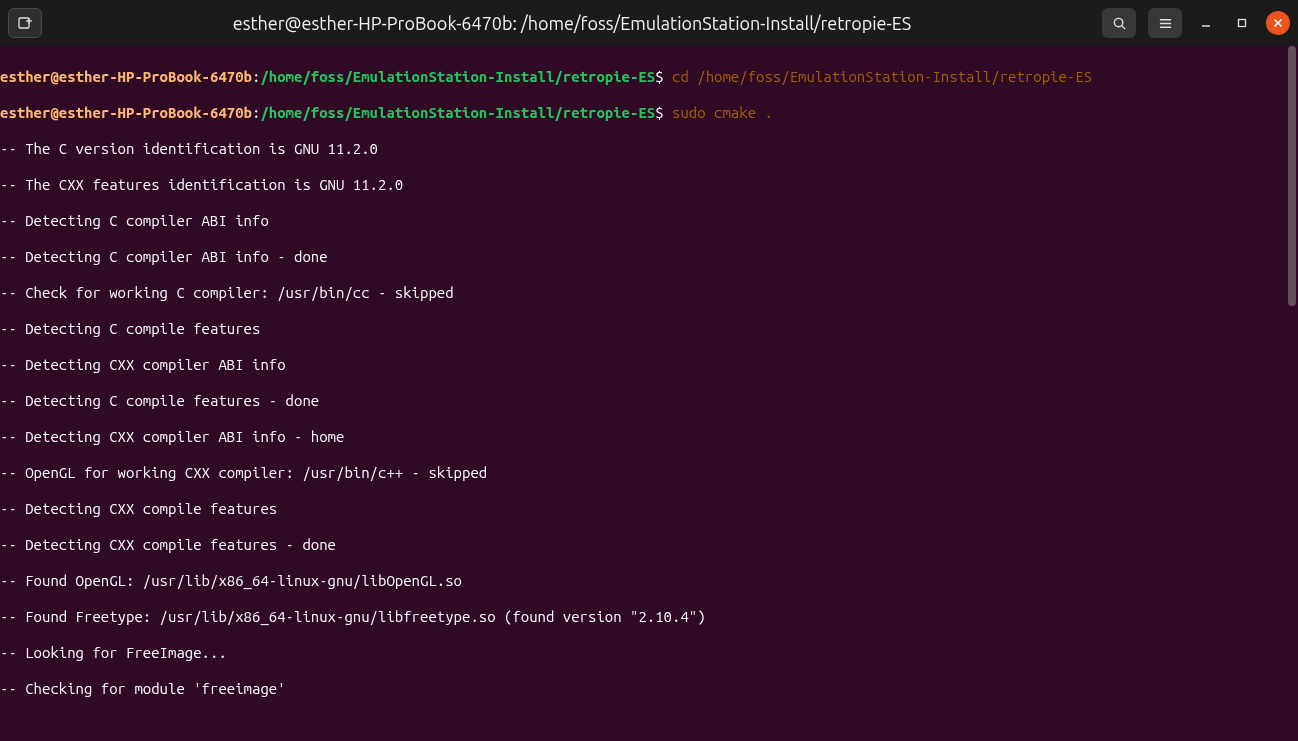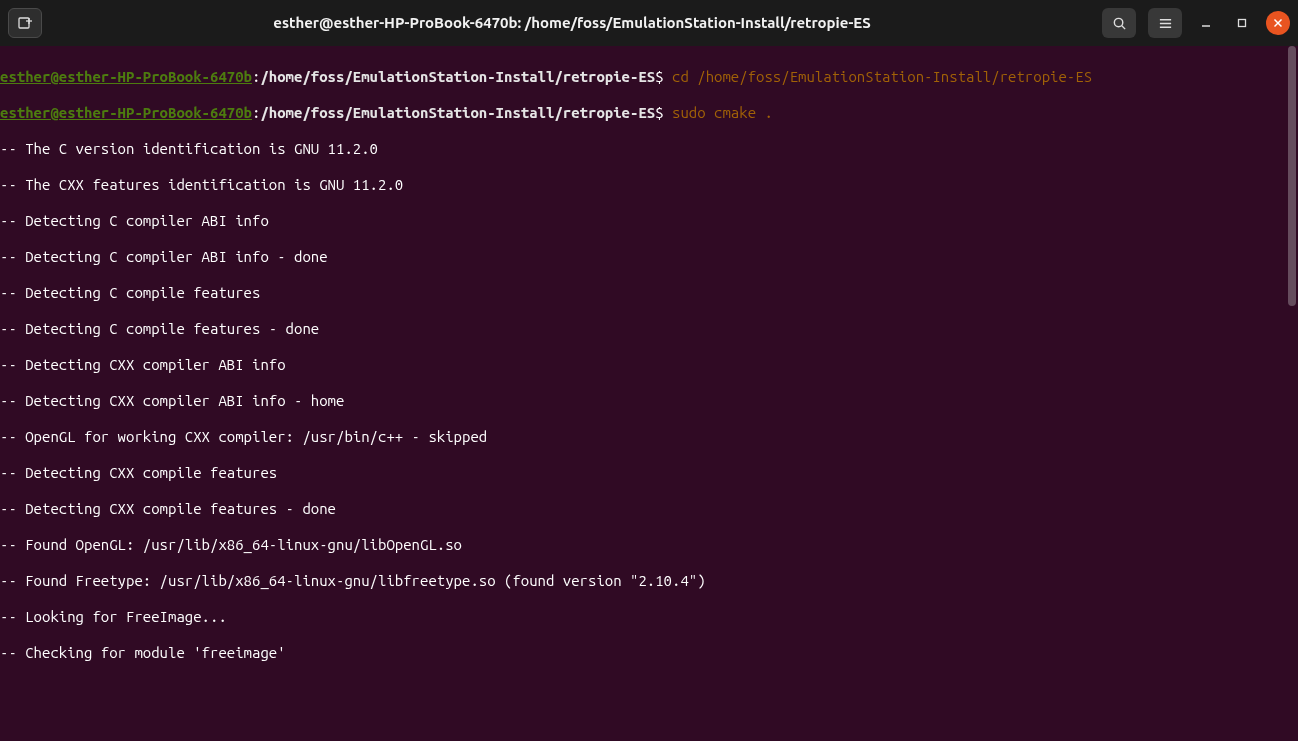--- a/index.html
+++ b/index.html
@@ -35,22 +35,22 @@
       display: flex;
       align-items: center;
       justify-content: center;
       cursor: pointer;
     }
     .title {
       flex: 1;
       text-align: center;
       color: #f2f2f2;
       font-family: "Ubuntu", sans-serif;
-      font-size: 15px;
-      font-weight: bold;
+      font-size: 18px;
+      font-weight: normal;
     }
     .right-controls {
       display: flex;
       align-items: center;
       gap: 12px;
     }
     .icon-btn {
       width: 34px;
       height: 30px;
       background: #383838;
@@ -74,23 +74,23 @@
     }
     .terminal {
       padding: 4px 0 0 0;
       font-family: "Ubuntu Mono", "DejaVu Sans Mono", monospace;
       white-space: pre;
       overflow: hidden;
     }
     .line {
       display: block;
     }
-    .user { color: #4d7c0f; font-weight: bold; text-decoration: underline; }
+    .user { color: #fdba74; font-weight: bold; }
     .colon { color: #ffffff; }
-    .path { color: #e5e5e5; font-weight: bold; }
+    .path { color: #22c55e; font-weight: bold; }
     .prompt { color: #ffffff; }
     .cmd { color: #a16207; }
     .output { color: #ffffff; }
     .scrollbar {
       position: absolute;
       right: 0;
       top: 46px;
       width: 12px;
       height: 695px;
       background: transparent;
@@ -150,23 +150,24 @@
   </div>
 </div>
 
 <div class="terminal">
 <span class="line"><span class="user">esther@esther-HP-ProBook-6470b</span><span class="colon">:</span><span class="path">/home/foss/EmulationStation-Install/retropie-ES</span><span class="prompt">$ </span><span class="cmd">cd /home/foss/EmulationStation-Install/retropie-ES</span></span>
 <span class="line"><span class="user">esther@esther-HP-ProBook-6470b</span><span class="colon">:</span><span class="path">/home/foss/EmulationStation-Install/retropie-ES</span><span class="prompt">$ </span><span class="cmd">sudo cmake .</span></span>
 <span class="line output">-- The C version identification is GNU 11.2.0</span>
 <span class="line output">-- The CXX features identification is GNU 11.2.0</span>
 <span class="line output">-- Detecting C compiler ABI info</span>
 <span class="line output">-- Detecting C compiler ABI info - done</span>
+<span class="line output">-- Check for working C compiler: /usr/bin/cc - skipped</span>
 <span class="line output">-- Detecting C compile features</span>
+<span class="line output">-- Detecting CXX compiler ABI info</span>
 <span class="line output">-- Detecting C compile features - done</span>
-<span class="line output">-- Detecting CXX compiler ABI info</span>
 <span class="line output">-- Detecting CXX compiler ABI info - home</span>
 <span class="line output">-- OpenGL for working CXX compiler: /usr/bin/c++ - skipped</span>
 <span class="line output">-- Detecting CXX compile features</span>
 <span class="line output">-- Detecting CXX compile features - done</span>
 <span class="line output">-- Found OpenGL: /usr/lib/x86_64-linux-gnu/libOpenGL.so</span>
 <span class="line output">-- Found Freetype: /usr/lib/x86_64-linux-gnu/libfreetype.so (found version "2.10.4")</span>
 <span class="line output">-- Looking for FreeImage...</span>
 <span class="line output">-- Checking for module 'freeimage'</span>
 
 

